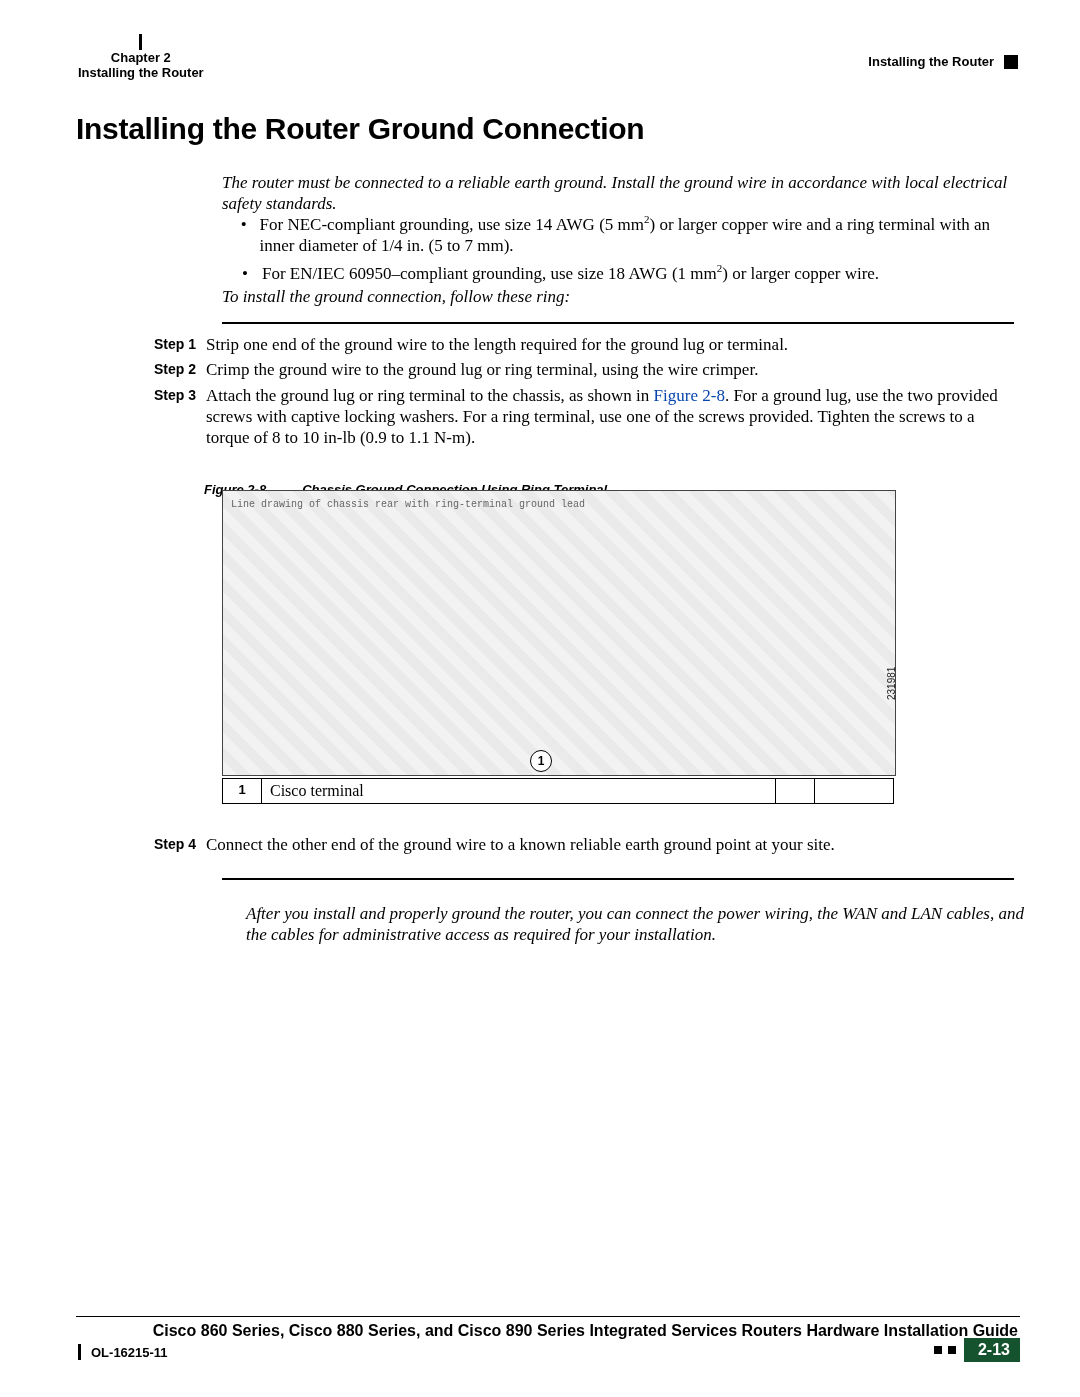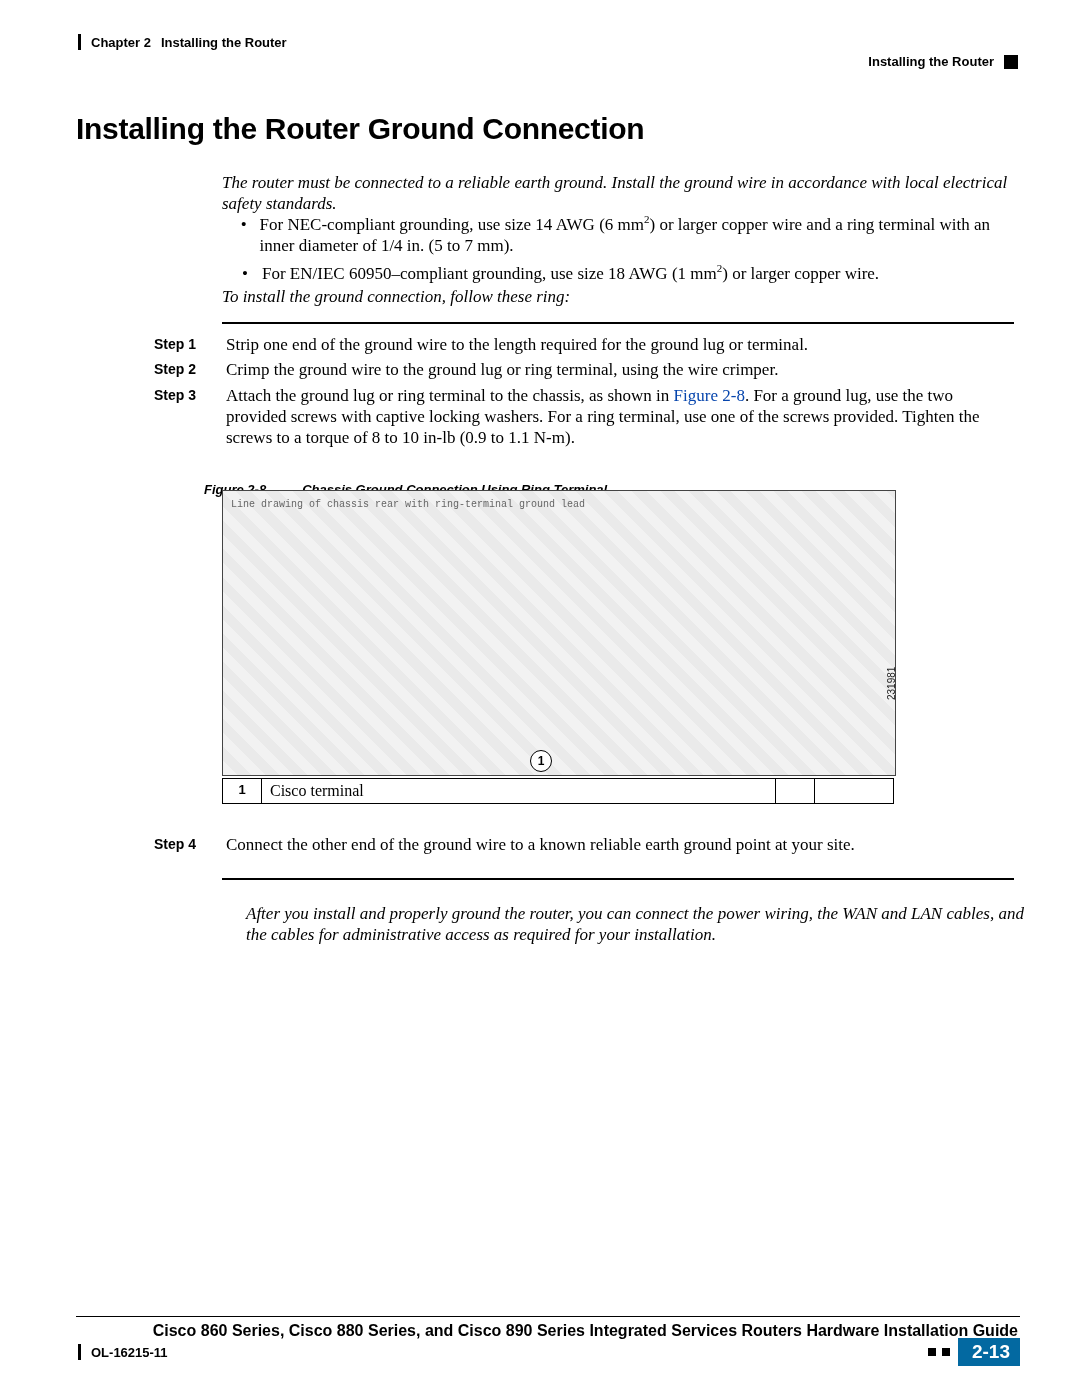--- a/index.html
+++ b/index.html
@@ -19,24 +19,24 @@
     height: 1397px;
   }
 
   
   .rh-left {
     position: absolute;
     top: 34px;
     left: 78px;
     display: flex;
     align-items: center;
-    gap: 10px;
-    font-family: Arial, Helvetica, sans-serif;
-    font-weight: bold;
-    font-size: 13px;
+    font-family: Arial, Helvetica, sans-serif;
+    font-weight: bold;
+    font-size: 13px;
+    flex-direction: column;
   }
   .rh-left .bar {
     width: 3px;
     height: 16px;
     background: #000;
   }
   .rh-right {
     position: absolute;
     top: 54px;
     right: 62px;
@@ -96,21 +96,20 @@
 
   
   .steps {
     position: absolute;
     top: 334px;
     left: 154px;
     width: 860px;
   }
   .step {
     display: flex;
-    gap: 20px;
     margin-bottom: 4px;
     font-size: 17px;
     line-height: 1.25;
   }
   .step .label {
     width: 52px;
     font-family: Arial, Helvetica, sans-serif;
     font-weight: bold;
     font-size: 14px;
     padding-top: 2px;
@@ -225,25 +224,25 @@
     font-weight: bold;
     font-size: 13px;
   }
   .footer-left .bar {
     width: 3px; height: 16px; background: #000;
   }
   .pagenum-box {
     position: absolute;
     top: 1338px;
     right: 60px;
-    background: #0369a1;
+    background: #14532d;
     color: #fff;
     font-family: Arial, Helvetica, sans-serif;
     font-weight: bold;
-    font-size: 19px;
+    font-size: 16px;
     padding: 3px 10px 3px 14px;
   }
   .pagenum-box::before {
     content: "";
     position: absolute;
     left: -16px; top: 50%;
     transform: translateY(-50%);
     width: 8px; height: 8px;
     background: #000;
   }
@@ -272,21 +271,21 @@
   </div>
 
   <h1 class="section">Installing the Router Ground Connection</h1>
 
   <div class="para intro1">The router must be connected to a reliable earth ground. Install the ground wire in accordance with local electrical safety standards.</div>
 
   <div class="bullets">
     <div class="b">
       <span class="dot">•</span>
       <span>
-        <span>For NEC-compliant grounding, use size 14 AWG (6 mm</span><sup>2</sup><span>) or larger copper wire and a ring terminal with an inner diameter of 1/4 in. (5 to 7 mm).</span>
+        <span>For NEC-compliant grounding, use size 14 AWG (5 mm</span><sup>2</sup><span>) or larger copper wire and a ring terminal with an inner diameter of 1/4 in. (5 to 7 mm).</span>
       </span>
     </div>
     <div class="b">
       <span class="dot">•</span>
       <span>
         <span>For EN/IEC 60950–compliant grounding, use size 18 AWG (1 mm</span><sup>2</sup><span>) or larger copper wire.</span>
       </span>
     </div>
   </div>
 

